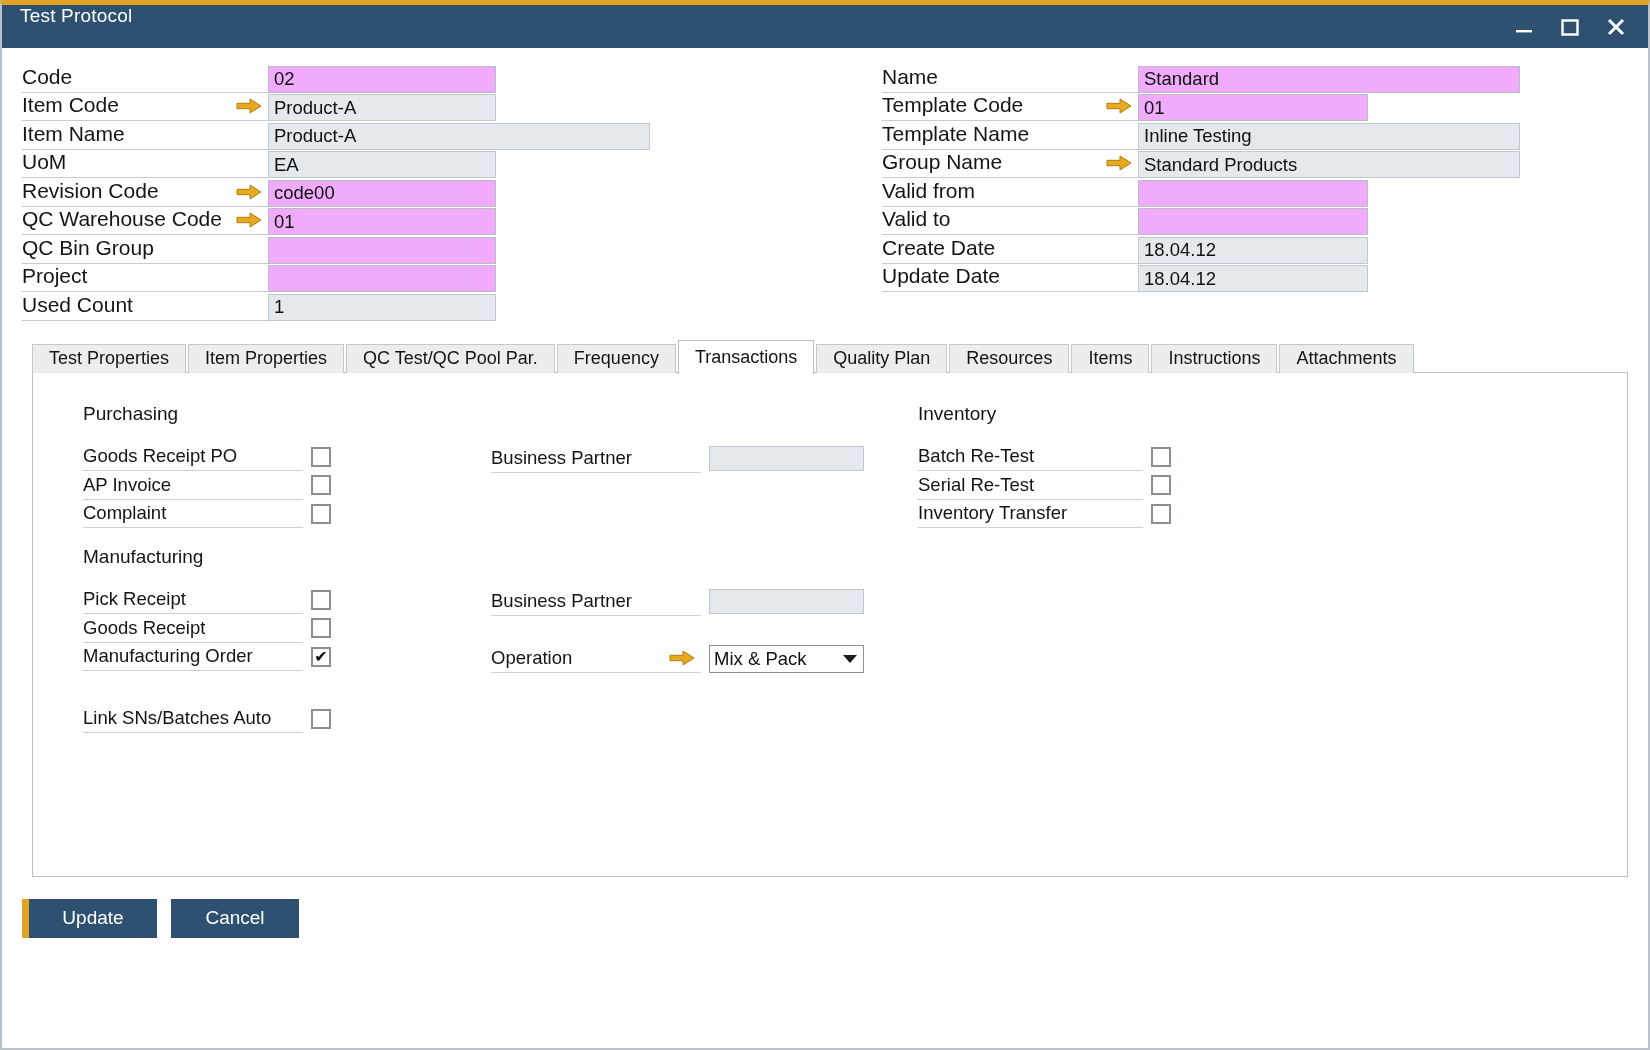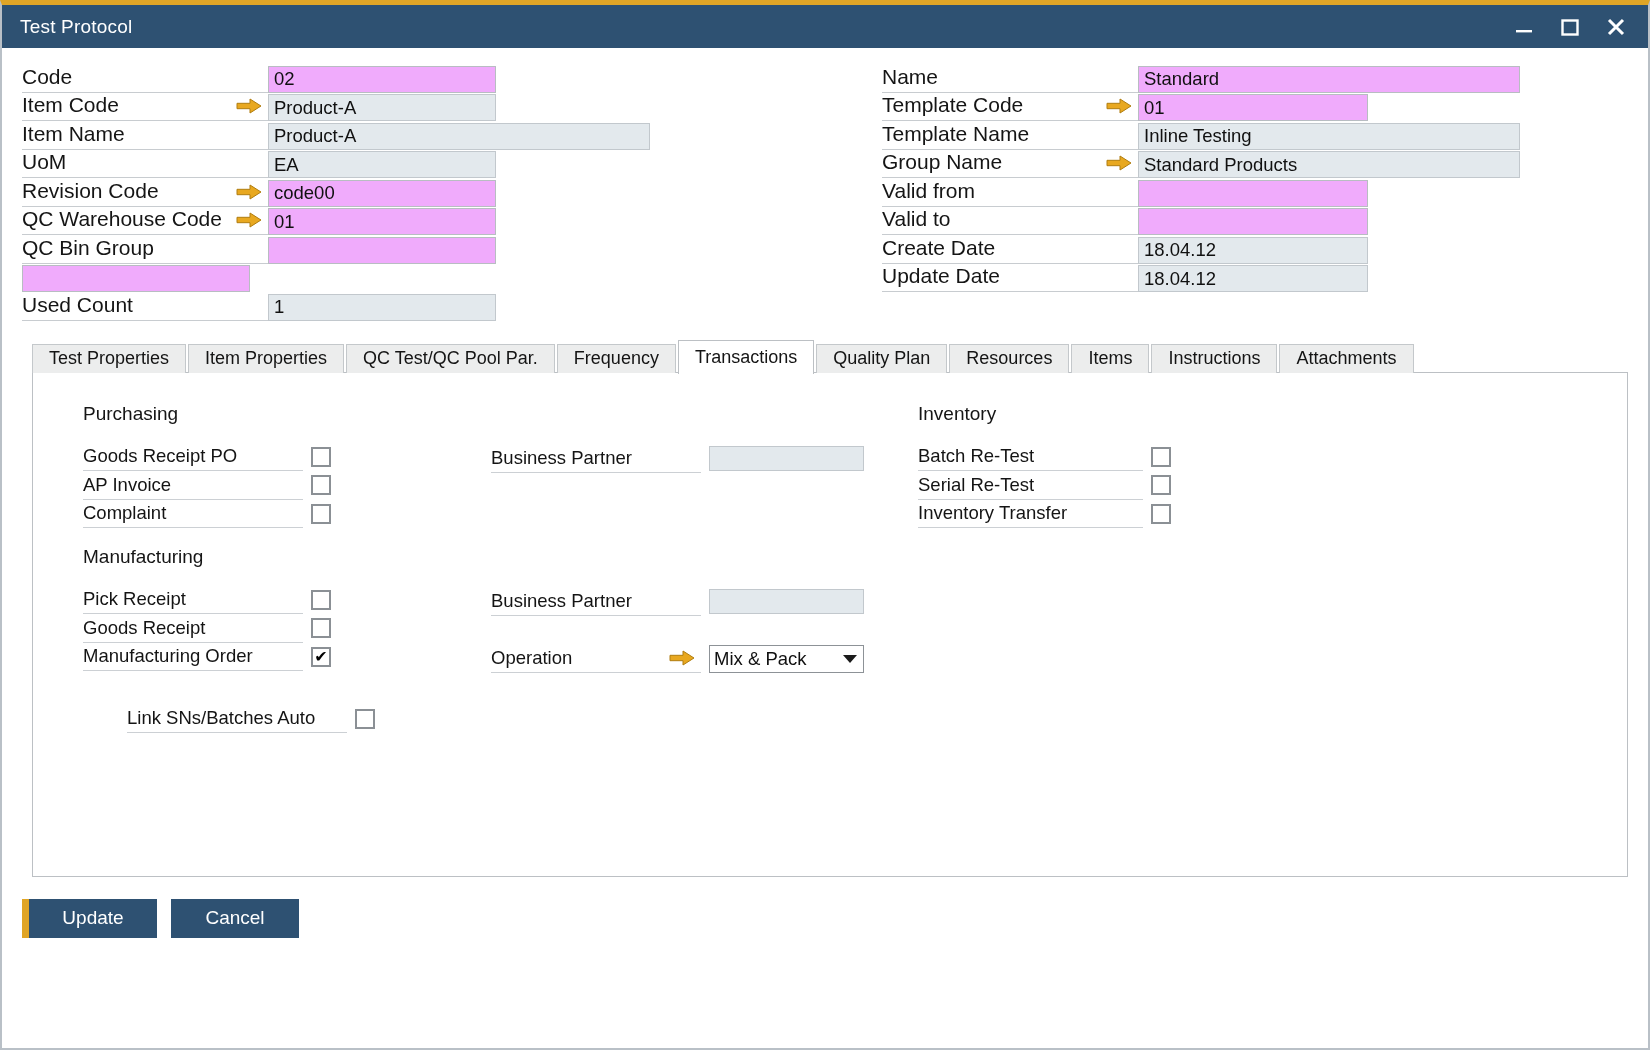--- a/index.html
+++ b/index.html
@@ -15,21 +15,21 @@
     background: #ffffff;
     border-top: 5px solid #e0a526;
     border-left: 2px solid #b9c0c7;
     border-right: 2px solid #b9c0c7;
     border-bottom: 2px solid #b9c0c7;
   }
   
   .titlebar {
     height: 43px;
     background: #2e5172;
-    display: flex; align-items: center;
+    display: flex; 
     padding: 0 10px 0 18px;
     position: relative;
   }
   .titlebar-title {
     color: #ffffff; font-size: 19px; letter-spacing: .2px;
     flex: 1;
   }
   .winbtns { display: flex; align-items: center; gap: 22px; padding-right: 10px;}
   .winbtn { width: 24px; height: 24px; position: relative; cursor: default; }
   .winbtn svg { display: block; }
@@ -163,21 +163,21 @@
     width: 0; height: 0;
     border-left: 7px solid transparent;
     border-right: 7px solid transparent;
     border-top: 8px solid #1b1b1b;
     margin-right: 2px;
   }
   
   .sec { position: absolute; }
   .sec-purch { left: 50px;  top: 30px; }
   .sec-manu  { left: 50px;  top: 173px; }
-  .sec-link  { left: 50px;  top: 332px; margin-left: 44px; }
+  .sec-link  { left: 50px;  top: 332px; }
   .sec-bp1   { left: 458px; top: 72px; }
   .sec-bp2   { left: 458px; top: 215px; }
   .sec-oper  { left: 458px; top: 272px; }
   .sec-inv   { left: 885px; top: 30px; }
 
   .sec-purch .clabel, .sec-manu .clabel { width: 220px; }
   .sec-link  .clabel { width: 220px; }
   .sec-inv   .clabel { width: 225px; }
   .sec-bp1 .clabel, .sec-bp2 .clabel, .sec-oper .clabel { width: 210px; }
 
@@ -271,20 +271,23 @@
             </div>
             <div class="fval">01</div>
           </div>
           <div class="frow">
             <div class="flabel">
               <span>QC Bin Group</span>
             </div>
             <div class="fval"></div>
           </div>
           <div class="frow">
+            <div class="flabel">
+              <span>Project</span>
+            </div>
             <div class="fval"></div>
           </div>
           <div class="frow">
             <div class="flabel">
               <span>Used Count</span>
             </div>
             <div class="fval ro">1</div>
           </div>
         </div>
       <div class="col col-right" id="col-right">

